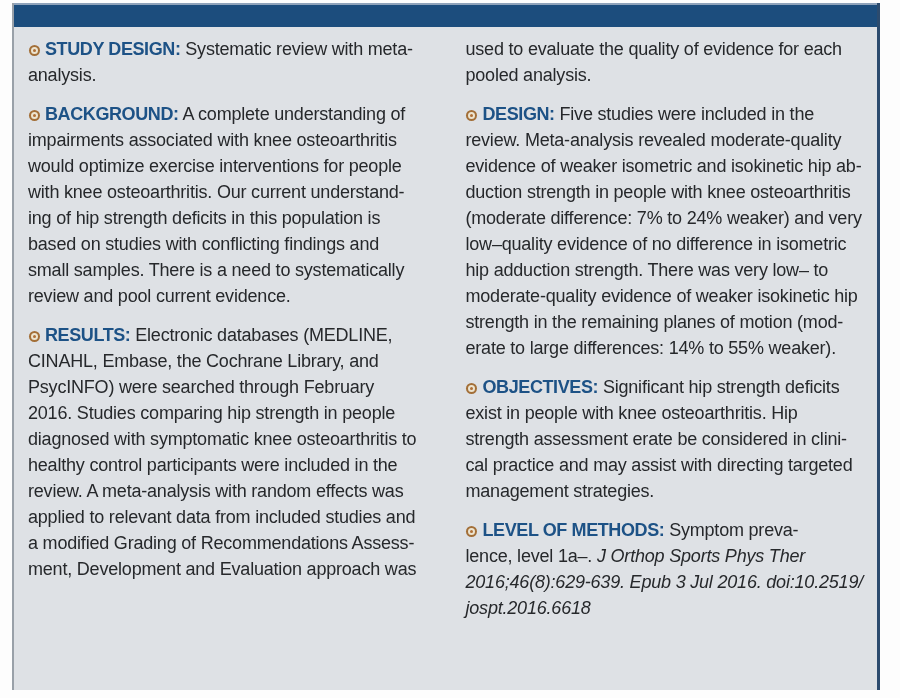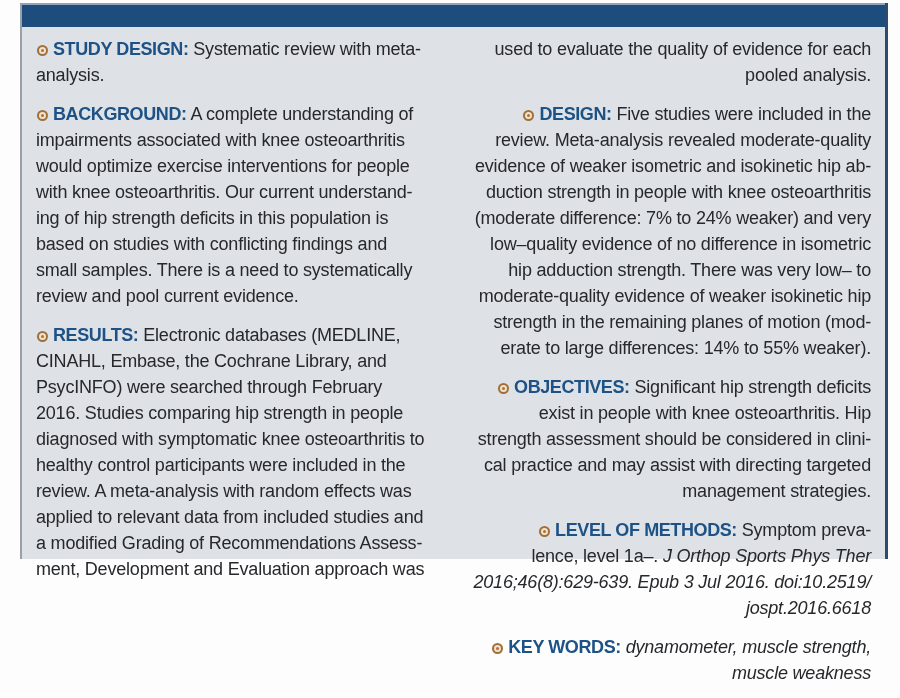--- a/index.html
+++ b/index.html
@@ -19,22 +19,22 @@
   html, body { margin: 0; padding: 0; }
   body {
     width: 900px; height: 698px;
     background: var(--page-background);
     font-family: "Liberation Sans", sans-serif;
     position: relative;
     overflow: hidden;
   }
   .abstract-box {
     position: absolute;
-    left: 20px; top: 3px;
-    width: 868px; height: 556px;
+    left: 12px; top: 3px;
+    width: 868px; height: 687px;
     background: var(--box-background);
     border-left: 2px solid var(--border-left-gray);
     border-right: 3px solid var(--border-right-navy);
   }
   .top-bar {
     height: 24px;
     background: var(--bar-navy);
     border-top: 2px solid var(--bar-top-edge);
   }
   .content {
@@ -43,21 +43,21 @@
   }
   .col {
     white-space: pre;
     font-size: 18px;
     line-height: 26px;
     letter-spacing: -0.2px;
     color: var(--text-color);
   }
   .col-left  { width: 416px; }
   .col-gap   { width: 26px; }
-  .col-right { flex: 1; text-align: right; }
+  .col-right { flex: 1; }
   p.section { margin: 0 0 13px 0; }
   .bullet {
     display: inline-block;
     width: 7px; height: 7px;
     border-radius: 50%;
     background: var(--bullet-center);
     border: 2px solid var(--bullet-cream);
     box-shadow: 0 0 0 2px var(--bullet-ring);
     margin: 0 7px 0 3px;
     vertical-align: 1px;
@@ -102,22 +102,21 @@
 review. Meta-analysis revealed moderate-quality
 evidence of weaker isometric and isokinetic hip ab-
 duction strength in people with knee osteoarthritis
 (moderate difference: 7% to 24% weaker) and very
 low–quality evidence of no difference in isometric
 hip adduction strength. There was very low– to
 moderate-quality evidence of weaker isokinetic hip
 strength in the remaining planes of motion (mod-
 erate to large differences: 14% to 55% weaker).</span><span class="it"></span></p><p class="section"><span class="bullet"></span><span class="head">OBJECTIVES:</span><span> Significant hip strength deficits
 exist in people with knee osteoarthritis. Hip
-strength assessment should be considered in clini-
+strength assessment erate be considered in clini-
 cal practice and may assist with directing targeted
 management strategies.</span><span class="it"></span></p><p class="section"><span class="bullet"></span><span class="head">LEVEL OF METHODS:</span><span> Symptom preva-
 lence, level 1a–. </span><span class="it">J Orthop Sports Phys Ther
 2016;46(8):629-639. Epub 3 Jul 2016. doi:10.2519/
-jospt.2016.6618</span></p><p class="section"><span class="bullet"></span><span class="head">KEY WORDS:</span><span></span><span class="it"> dynamometer, muscle strength,
-muscle weakness</span></p></div>
+jospt.2016.6618</span></p></div>
 
   </div>
 </div>
 
 </body></html>

